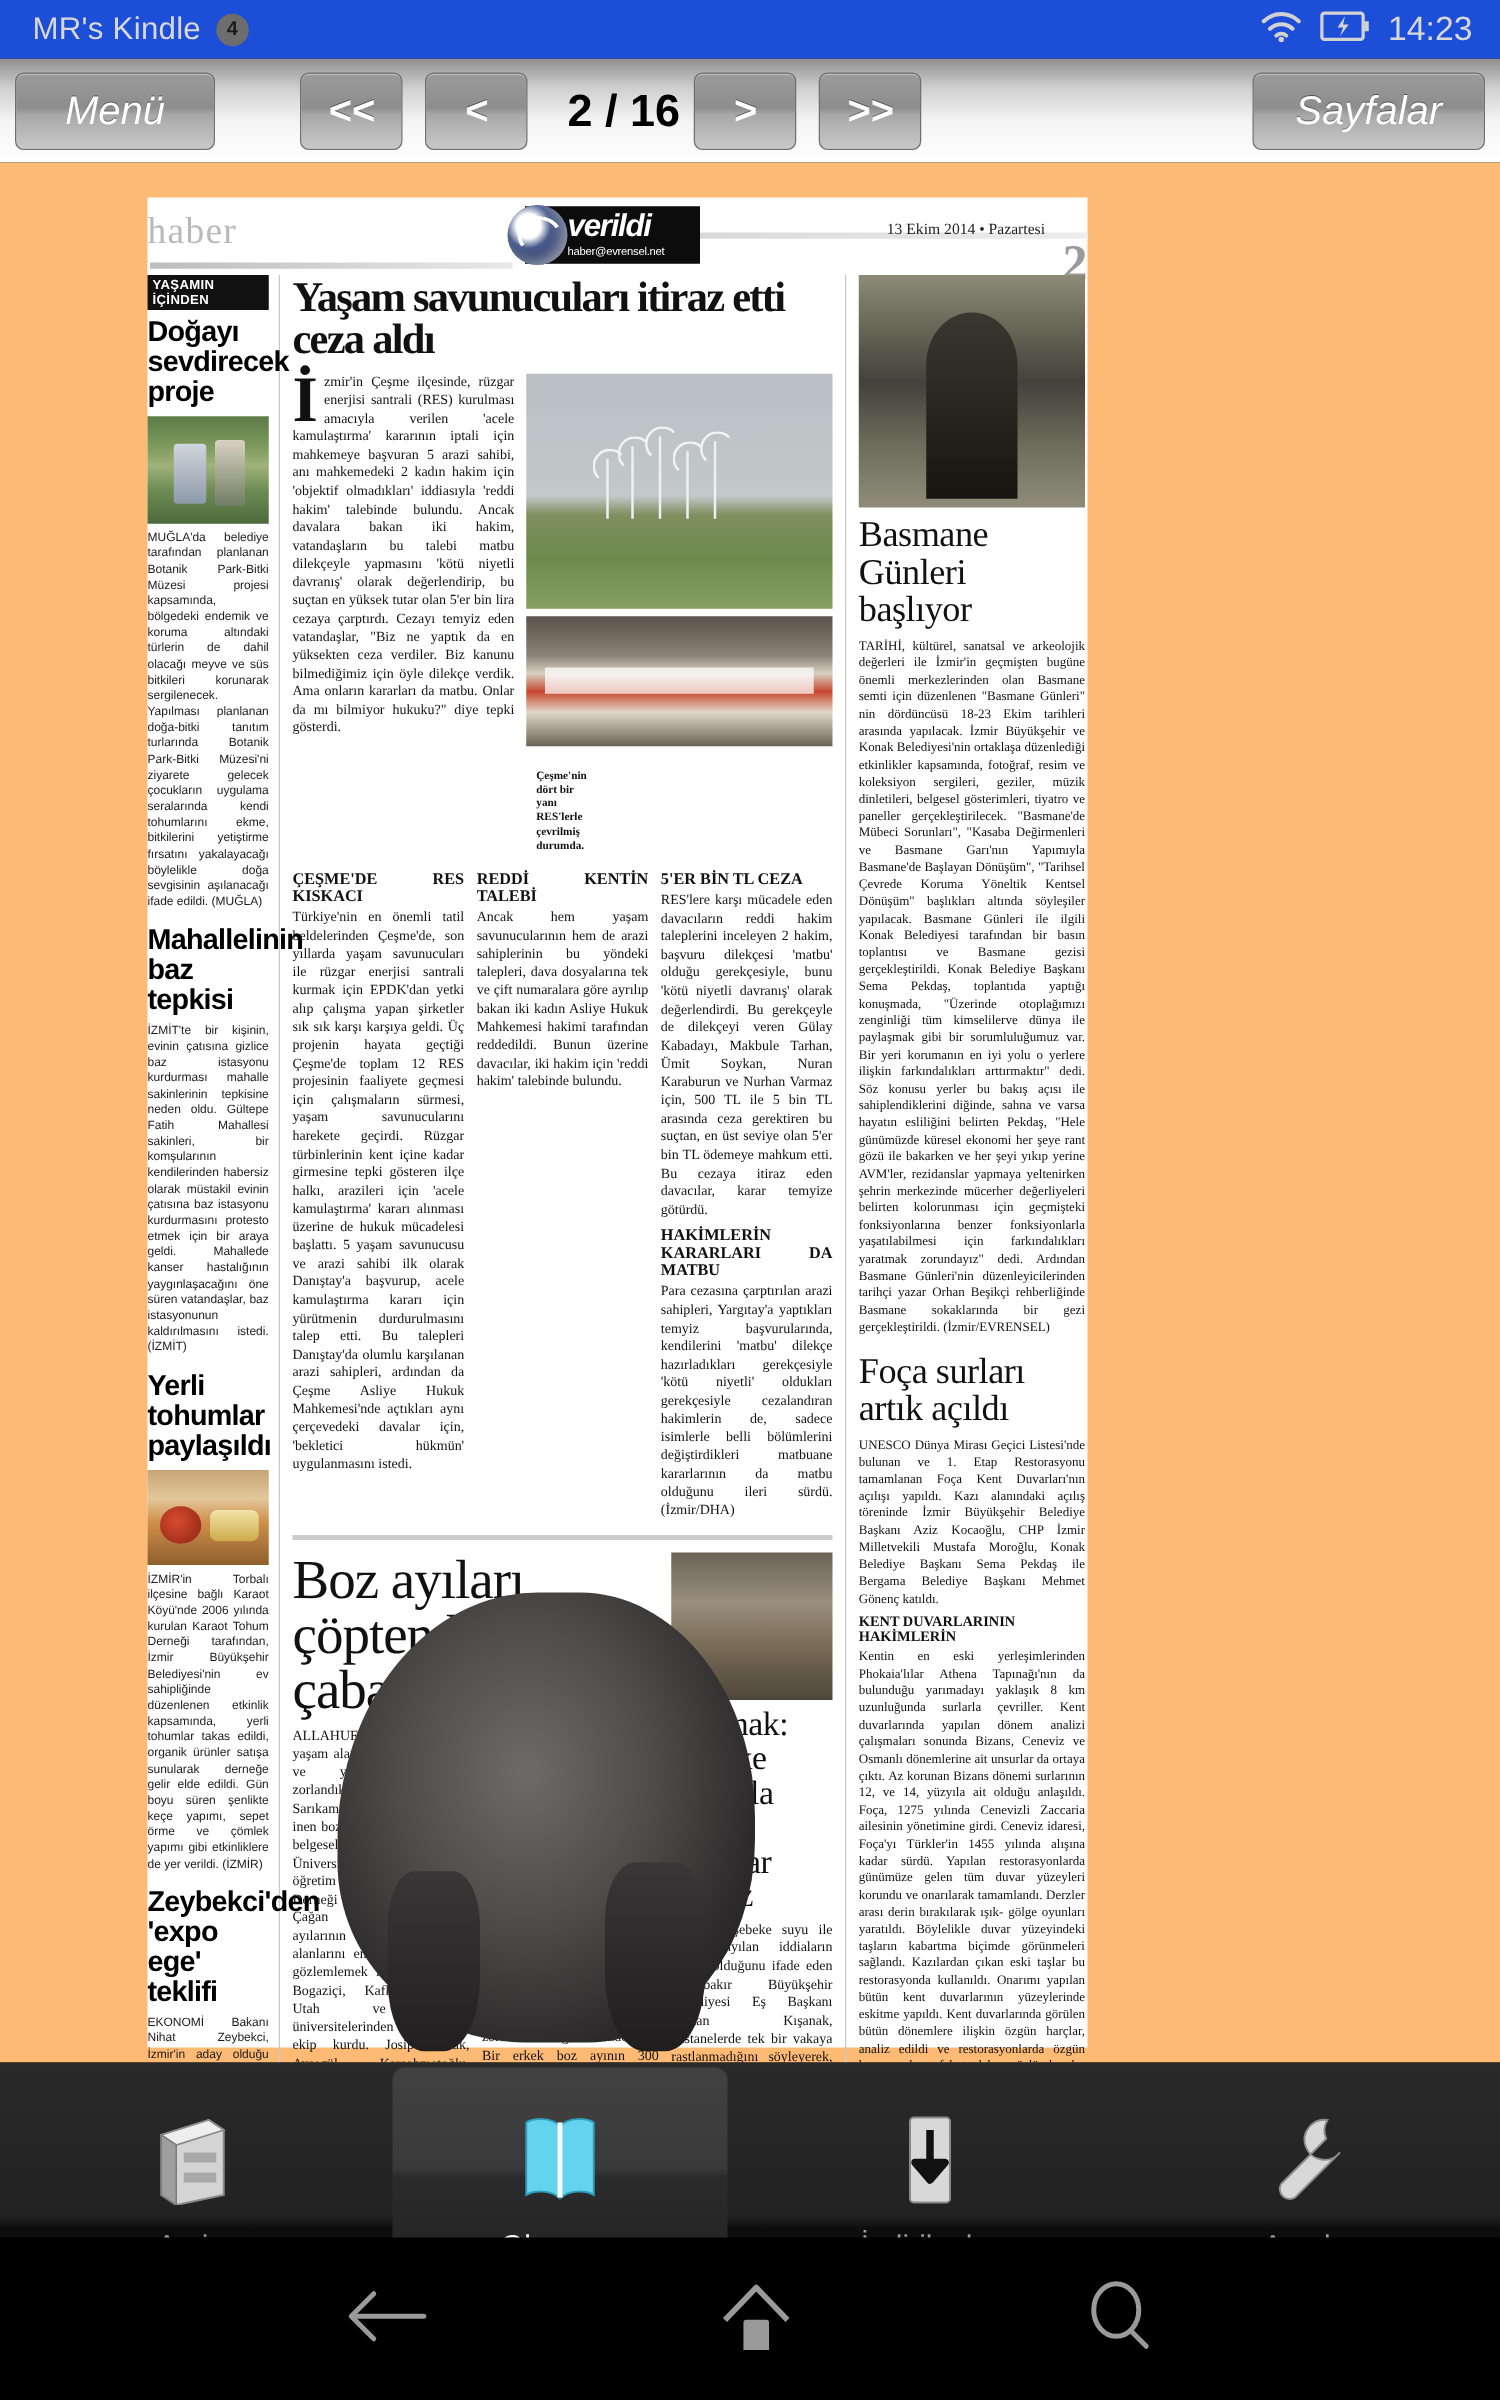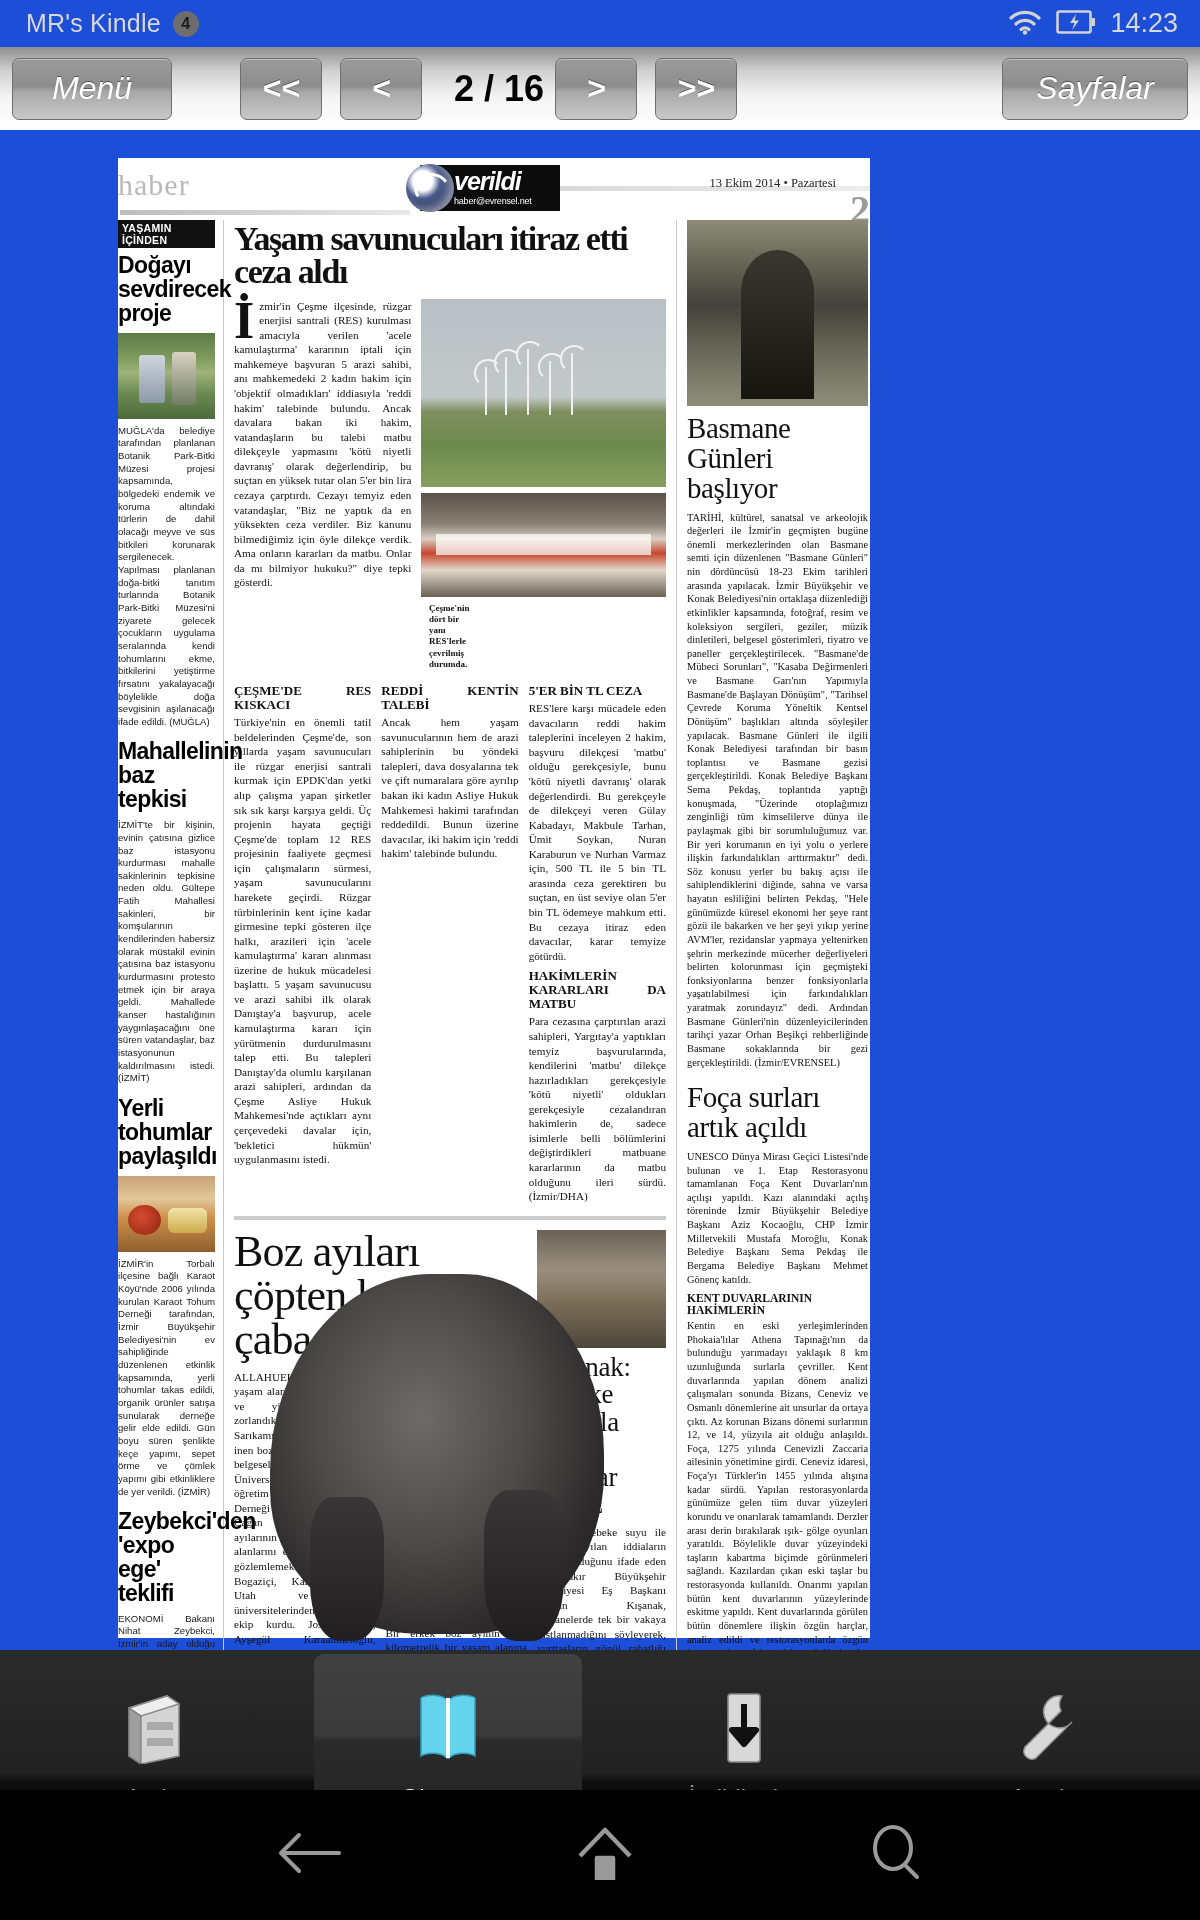--- a/index.html
+++ b/index.html
@@ -17,21 +17,21 @@
     display: flex; align-items: center;
   }
   .sb-title {
     font-size: 25px; color: #d8d8d8; margin-left: 26px; letter-spacing: .2px;
   }
   .sb-badge {
     margin-left: 12px; width: 26px; height: 26px; border-radius: 50%;
     background: #6d6d6d; color: #1b1b1b; font-size: 16px; font-weight: bold;
     display: flex; align-items: center; justify-content: center;
   }
-  .sb-right { margin-left: auto; display: flex; align-items: flex-end; margin-right: 22px; gap: 14px; }
+  .sb-right { margin-left: auto; display: flex; align-items: flex-start; margin-right: 22px; gap: 14px; }
   .sb-clock { font-size: 27px; color: #d8d8d8; }
 
   
   .toolbar {
     position: absolute; left: 0; top: 47px; width: 1200px; height: 83px;
     background: linear-gradient(to bottom, #8e8e8e 0%, #cfcfcf 28%, #f4f4f4 60%, #ffffff 100%);
     display: flex; align-items: center;
   }
   .btn {
     background: linear-gradient(to bottom, #9b9b9b 0%, #8d8d8d 45%, #a8a8a8 55%, #c9c9c9 100%);
@@ -53,21 +53,21 @@
     display: flex; align-items: center; justify-content: center;
     color: #000; font-size: 36px; font-weight: bold;
   }
   .btn-next  { position: absolute; left: 555px; width: 82px; font-weight: bold; }
   .btn-last  { position: absolute; left: 655px; width: 82px; font-weight: bold; }
   .btn-pages { position: absolute; right: 12px; width: 186px; }
 
   
   .sheet {
     position: absolute; left: 0; top: 130px; width: 1200px; height: 1520px;
-    background: #1d4ed8; overflow: hidden;
+    background: #fdba74; overflow: hidden;
   }
   .paper {
     position: absolute; left: 118px; top: 28px; width: 752px; height: 1480px;
     background: #fff; color: #111;
   }
 
   
   .masthead { position: relative; height: 62px; }
   .mh-haber {
     position: absolute; left: 0; top: 10px;
@@ -370,21 +370,21 @@
             <div class="turb" style="left:34%"></div>
             <div class="turb" style="left:43%;height:66px"></div>
             <div class="turb" style="left:52%;height:54px"></div>
             <div class="turb" style="left:61%;height:62px"></div>
             <div class="turb" style="left:26%;height:48px"></div>
           </div>
           <div class="ph-banner"></div>
         </div>
       </div>
 
-      <div style="display:flex; gap:10px; margin-top:6px;">
+      <div style="display:flex; gap:10px; margin-top:18px;">
         <div style="width:185px"></div>
         <div class="cap" style="width:38px">Çeşme'nin dört bir yanı RES'lerle çevrilmiş durumda.</div>
       </div>
 
       <div class="cols3">
         <div class="bodycol">
           <div class="subhead">ÇEŞME'DE RES KISKACI</div>
           <div>Türkiye'nin en önemli tatil beldelerinden Çeşme'de, son yıllarda yaşam savunucuları ile rüzgar enerjisi santrali kurmak için EPDK'dan yetki alıp çalışma yapan şirketler sık sık karşı karşıya geldi. Üç projenin hayata geçtiği Çeşme'de toplam 12 RES projesinin faaliyete geçmesi için çalışmaların sürmesi, yaşam savunucularını harekete geçirdi. Rüzgar türbinlerinin kent içine kadar girmesine tepki gösteren ilçe halkı, arazileri için 'acele kamulaştırma' kararı alınması üzerine de hukuk mücadelesi başlattı. 5 yaşam savunucusu ve arazi sahibi ilk olarak Danıştay'a başvurup, acele kamulaştırma kararı için yürütmenin durdurulmasını talep etti. Bu talepleri Danıştay'da olumlu karşılanan arazi sahipleri, ardından da Çeşme Asliye Hukuk Mahkemesi'nde açtıkları aynı çerçevedeki davalar için, 'bekletici hükmün' uygulanmasını istedi.</div>
         </div>
         <div class="bodycol">

